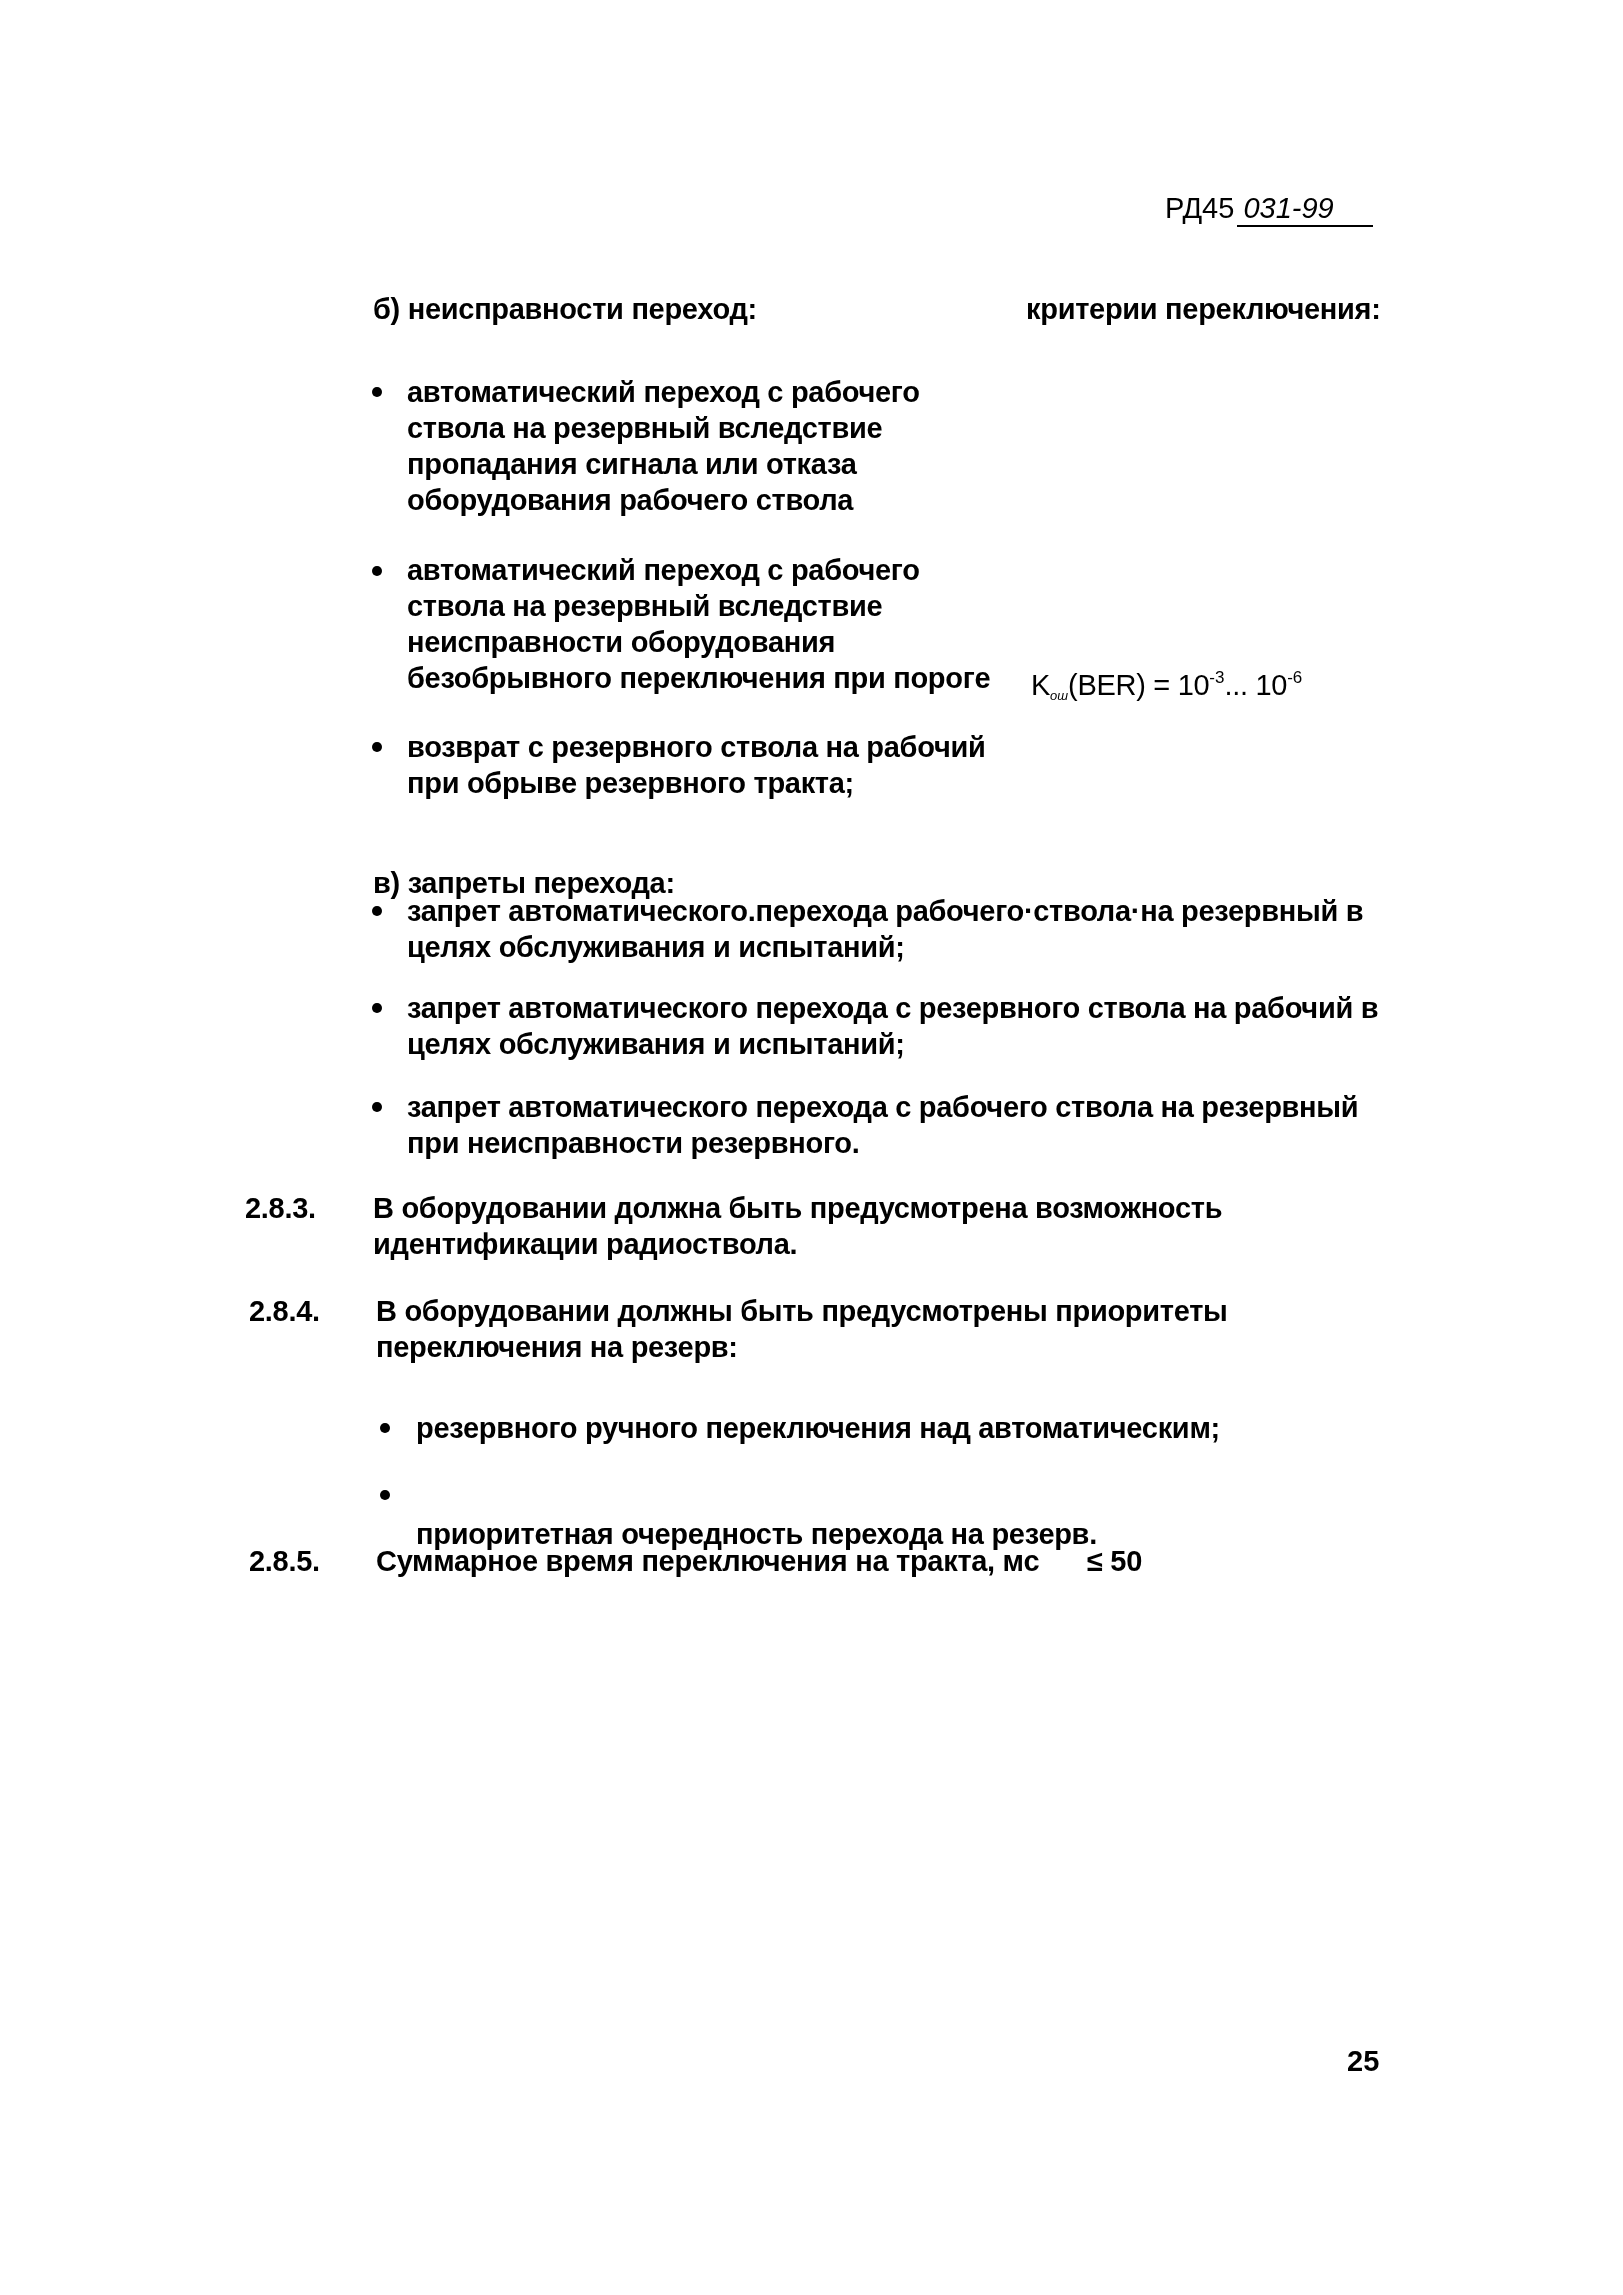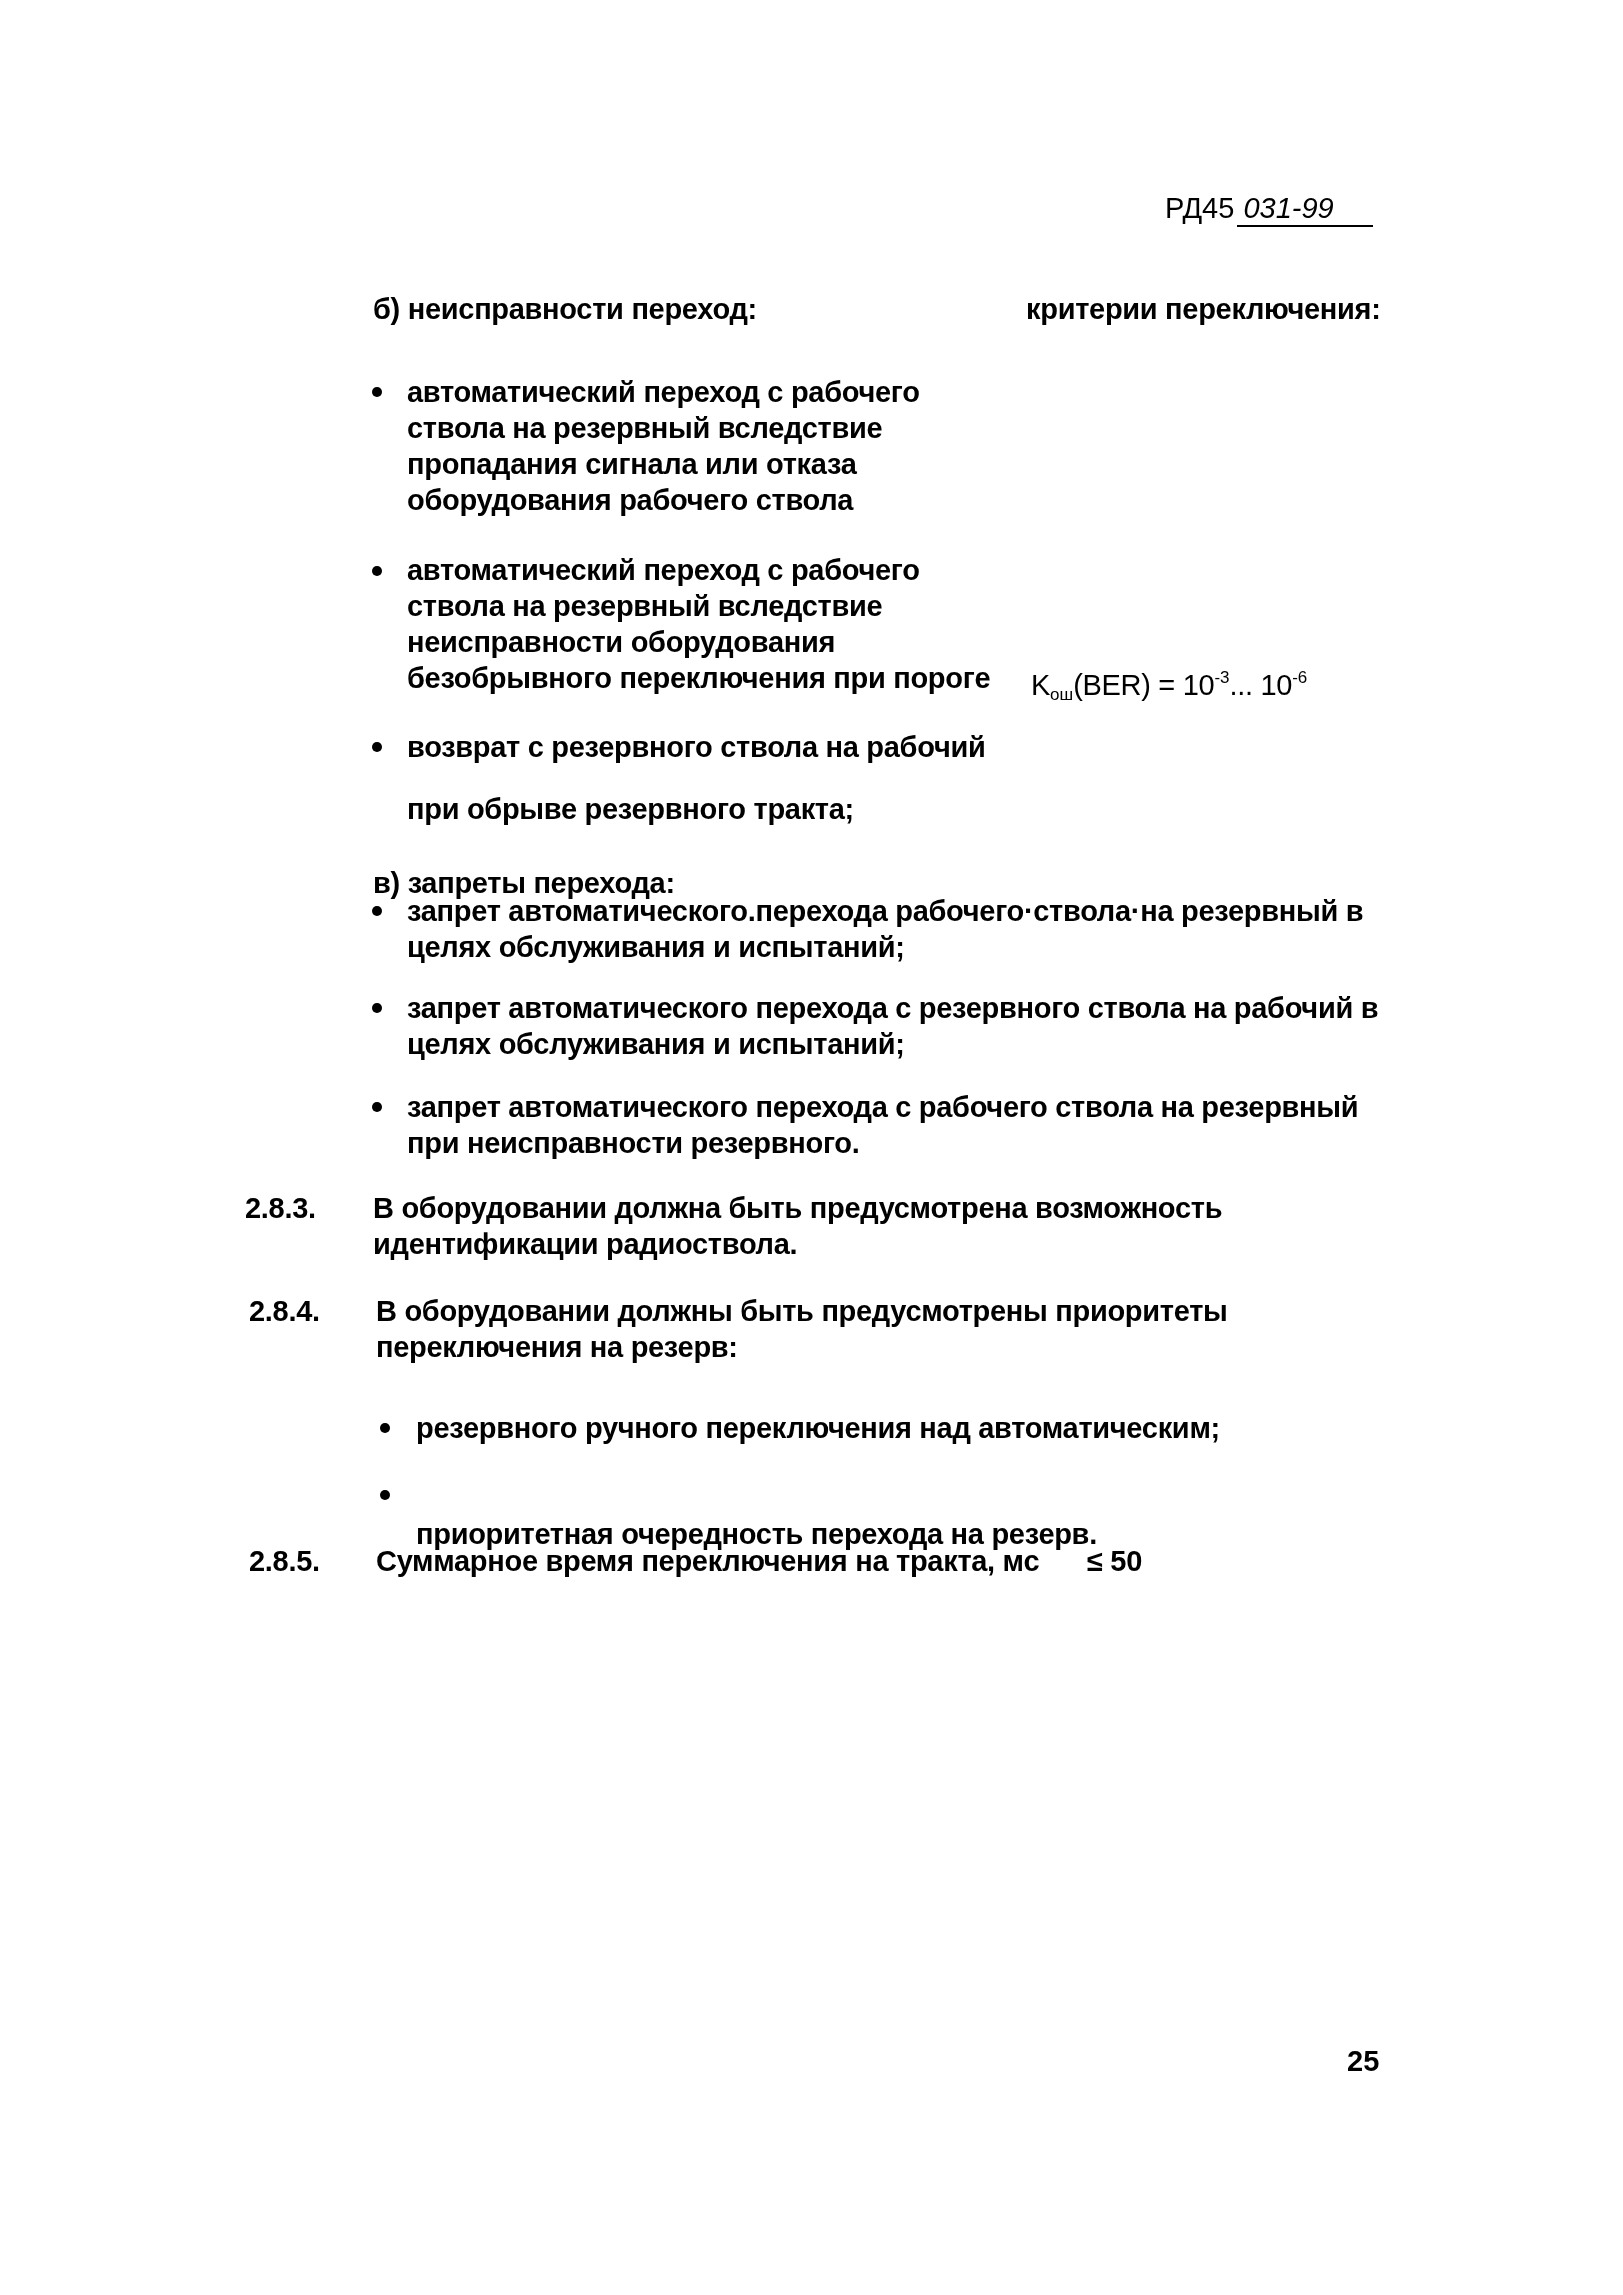--- a/index.html
+++ b/index.html
@@ -36,21 +36,21 @@
       line-height: 33px;
     }
 
     .bullet {
       position: absolute;
       width: 9.8px; height: 9.8px;
       border-radius: 50%;
       background: #000;
     }
 
-    .sub { font-size: 17px; vertical-align: -5.2px; letter-spacing: 0; }
+    .sub { font-size: 13px; vertical-align: -5.2px; letter-spacing: 0; font-style: italic; }
     .sup { font-size: 17px; vertical-align: 11.8px; letter-spacing: 0; }
 
     .page-number {
       left: 1347px; top: 2045px;
       font-size: 29px; line-height: 33px;
     }
   </style>
 </head>
 <body>
 
@@ -72,21 +72,21 @@
 <div class="abs txt" style="left:407px; top:588px;">ствола на резервный вследствие</div>
 <div class="abs txt" style="left:407px; top:624px;">неисправности оборудования</div>
 <div class="abs txt" style="left:407px; top:660px;">безобрывного переключения при пороге</div>
 
 <div class="abs txt" style="left:1031px; top:660px; font-weight:normal;">
   <span>K</span><span class="sub">ош</span><span>(BER) = 10</span><span class="sup">-3</span><span>... 10</span><span class="sup">-6</span>
 </div>
 
 <div class="bullet" style="left:372px; top:742px;"></div>
 <div class="abs txt" style="left:407px; top:729px;">возврат с резервного ствола на рабочий</div>
-<div class="abs txt" style="left:407px; top:765px;margin-top:26px;">при обрыве резервного тракта;</div>
+<div class="abs txt" style="left:407px; top:765px;">при обрыве резервного тракта;</div>
 
 <div class="abs txt" style="left:373px; top:828px;margin-top:37px;">в) запреты перехода:</div>
 
 <div class="bullet" style="left:372px; top:906px;"></div>
 <div class="abs txt" style="left:407px; top:893px;">запрет автоматического.перехода  рабочего·ствола·на резервный в</div>
 <div class="abs txt" style="left:407px; top:929px;">целях обслуживания и испытаний;</div>
 
 <div class="bullet" style="left:372px; top:1003px;"></div>
 <div class="abs txt" style="left:407px; top:990px;">запрет автоматического перехода с  резервного ствола на рабочий в</div>
 <div class="abs txt" style="left:407px; top:1026px;">целях  обслуживания и испытаний;</div>

